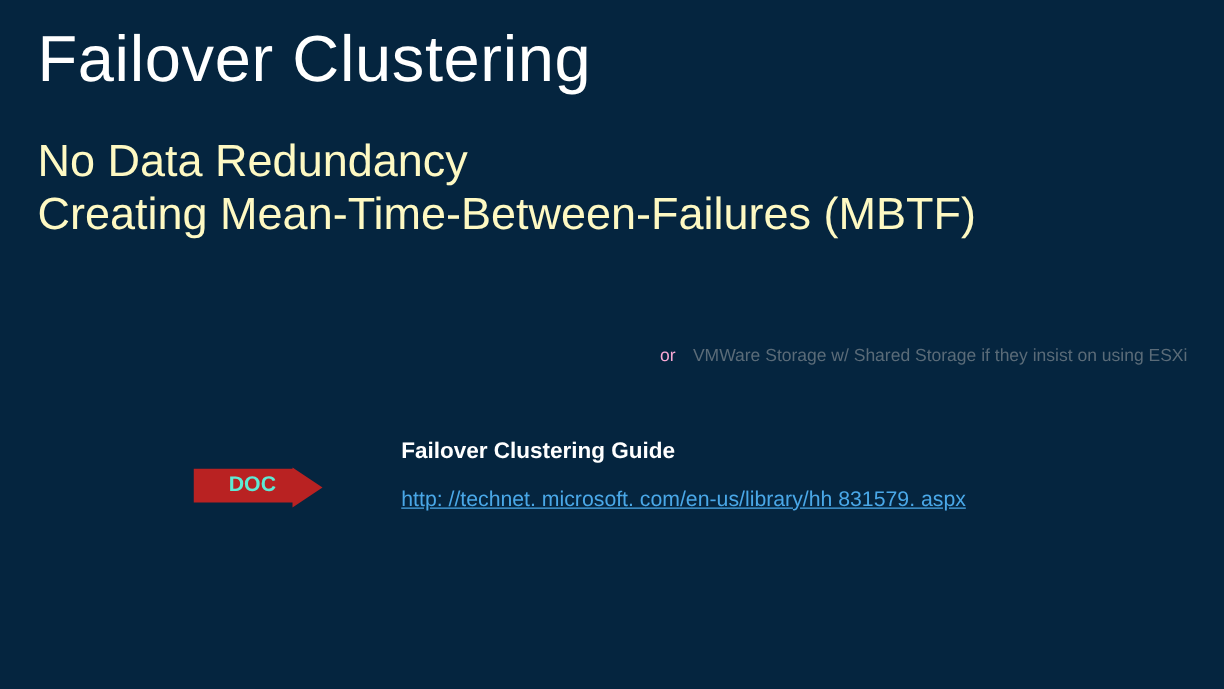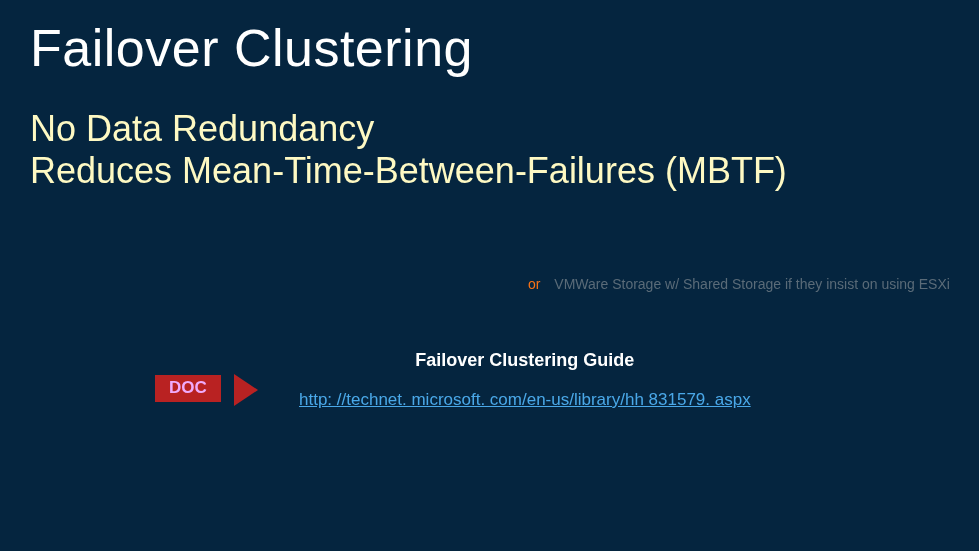--- a/index.html
+++ b/index.html
@@ -40,50 +40,49 @@
   .line3 { top: 200px; }
   .aside {
     position: absolute;
     left: 528px;
     top: 276px;
     color: #5a6b78;
     font-size: 14px;
     font-weight: 400;
   }
   .aside .or {
-    color: #f97316;
+    color: #f9a8d4;
     margin-right: 10px;
   }
   .doc-badge {
     position: absolute;
     left: 155px;
     top: 375px;
     background: #b92222;
-    color: #f0abfc;
+    color: #5eead4;
     font-size: 17px;
     font-weight: 600;
-    padding: 3px 14px 4px 14px;
+    padding: 3px 14px 4px 28px;
     font-family: "Segoe UI", Arial, sans-serif;
   }
   .doc-arrow {
     position: absolute;
     left: 234px;
     top: 374px;
     width: 0;
     height: 0;
     border-top: 16px solid transparent;
     border-bottom: 16px solid transparent;
     border-left: 24px solid #b92222;
   }
   .resources {
     position: absolute;
-    left: 299px;
+    left: 321px;
     top: 350px;
     font-family: "Segoe UI", Arial, sans-serif;
-    text-align: center;
   }
   .res-title {
     color: #ffffff;
     font-size: 18px;
     font-weight: 700;
     margin-bottom: 14px;
   }
   .res-link {
     color: #4aa8e8;
     font-size: 17px;
@@ -94,21 +93,21 @@
   }
 </style>
 </head>
 <body>
 
 <div class="slide">
 
   <div class="title">Failover Clustering</div>
 
   <div class="line line1">No Data Redundancy</div>
-  <div class="line line2">Reduces Mean-Time-Between-Failures (MBTF)</div>
+  <div class="line line2">Creating Mean-Time-Between-Failures (MBTF)</div>
 
   <div class="aside">
     <span class="or">or</span>
     <span>VMWare Storage w/ Shared Storage if they insist on using ESXi</span>
   </div>
 
   <div class="doc-badge">DOC</div>
   <div class="doc-arrow"></div>
 
   <div class="resources">

